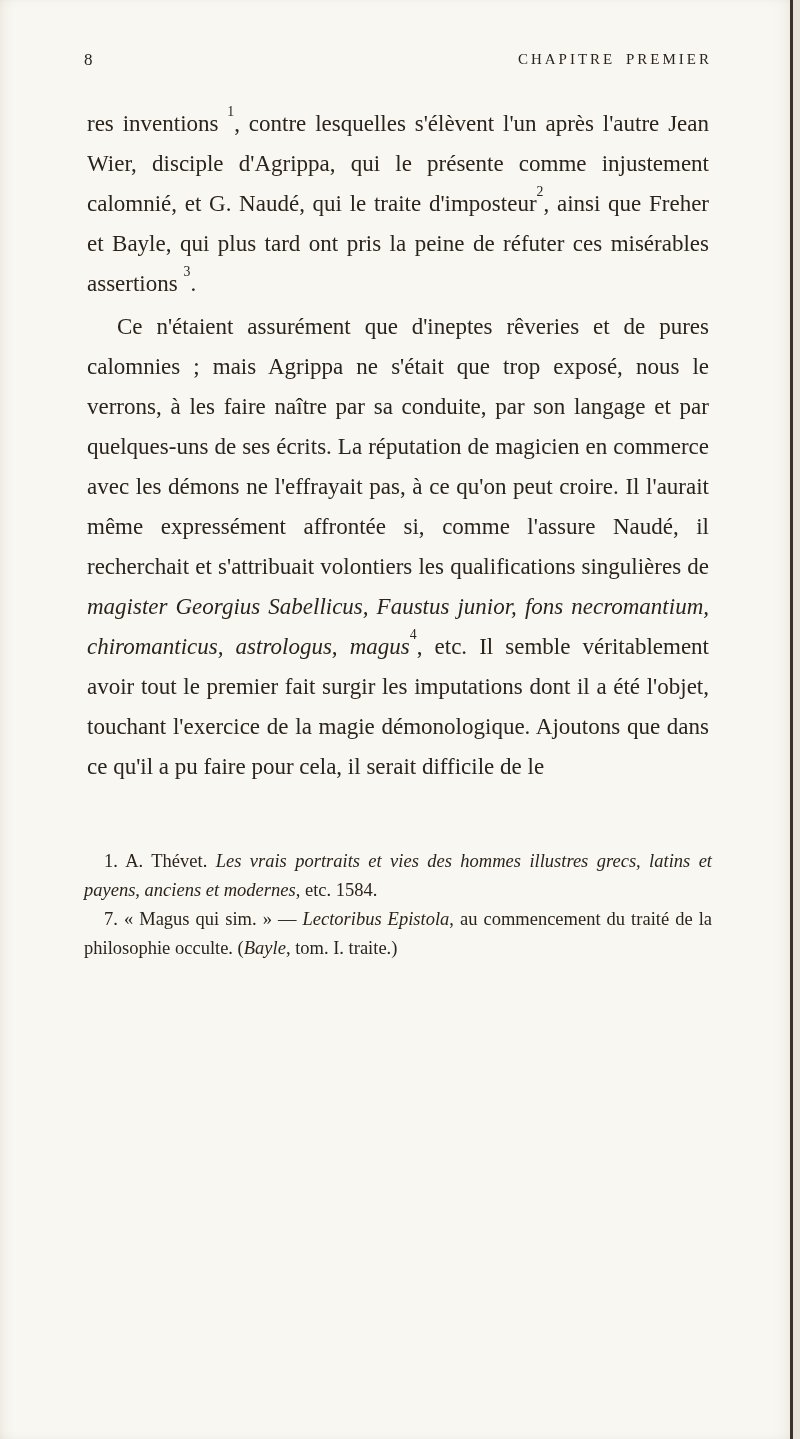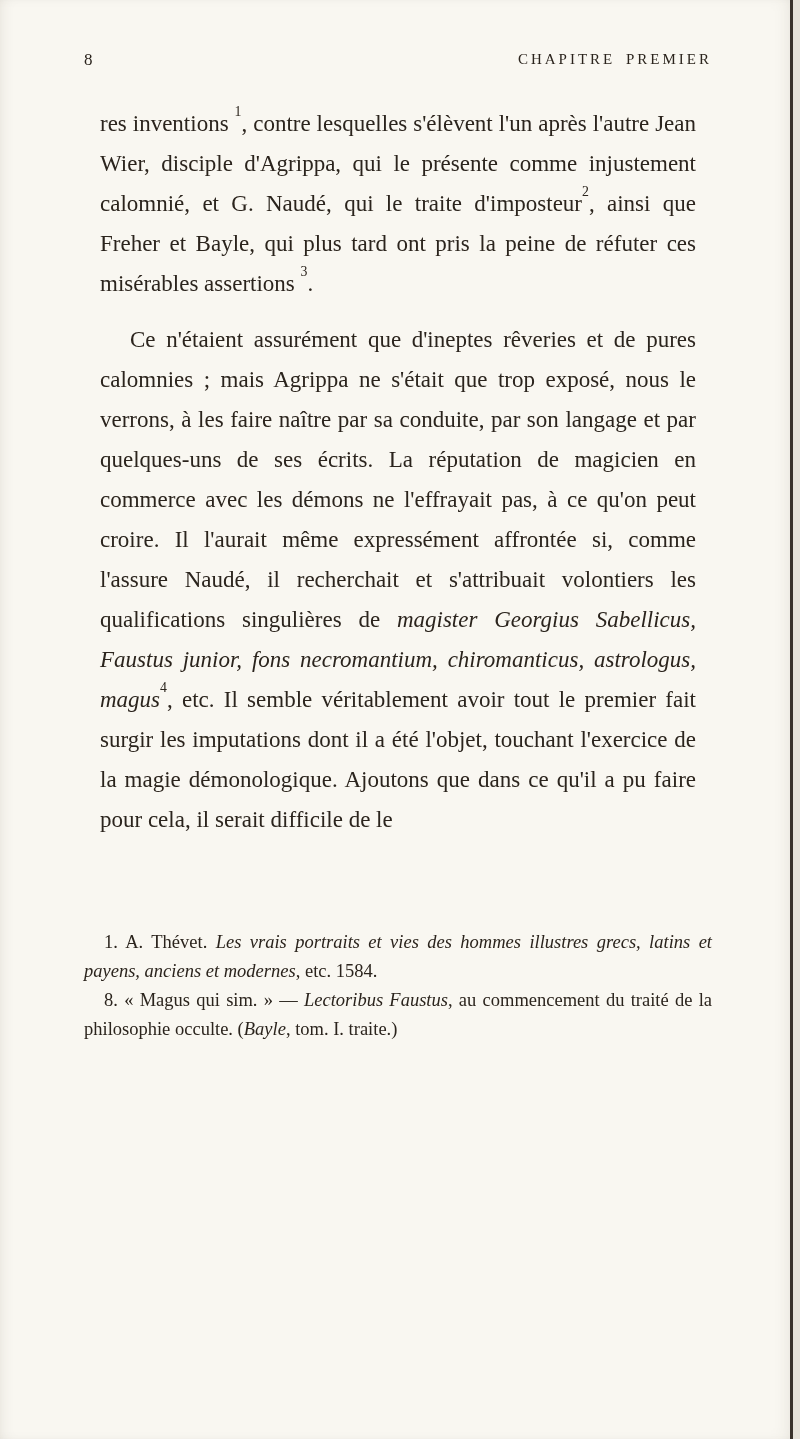--- a/index.html
+++ b/index.html
@@ -42,38 +42,38 @@
     position: absolute;
     left: 0;
     right: 0;
     top: 3px;
     text-align: right;
     font-size: 15px;
     letter-spacing: 3px;
     word-spacing: 4px;
   }
   .body-text p.para {
-    margin: 16px;
+    margin: 3px;
     font-size: 23px;
     line-height: 40px;
     text-align: justify;
     text-justify: inter-word;
   }
   .body-text p.para.indent {
     text-indent: 30px;
   }
   sup.fnref {
     font-size: 0.60em;
     line-height: 0;
     position: relative;
     top: -0.45em;
     letter-spacing: 0;
   }
   .footnotes {
-    margin-top: 88px;
+    margin-top: 60px;
   }
   .footnotes p.footnote {
     margin: 0;
     font-size: 18.5px;
     line-height: 29px;
     text-align: justify;
     text-indent: 20px;
   }
   i { }
   .scan-edge-line {
@@ -104,20 +104,20 @@
       <span class="running-title">CHAPITRE PREMIER</span>
     </div>
 
     <div class="body-text" id="body-container">
         <p class="para"><span>res inventions </span><sup class="fnref">1</sup><span>, contre lesquelles s'élèvent l'un après l'autre Jean Wier, disciple d'Agrippa, qui le présente comme injustement calomnié, et G. Naudé, qui le traite d'imposteur</span><sup class="fnref">2</sup><span>, ainsi que Freher et Bayle, qui plus tard ont pris la peine de réfuter ces misérables assertions </span><sup class="fnref">3</sup><span>.</span></p>
         <p class="para indent"><span>Ce n'étaient assurément que d'ineptes rêveries et de pures calomnies ; mais Agrippa ne s'était que trop exposé, nous le verrons, à les faire naître par sa conduite, par son langage et par quelques-uns de ses écrits. La réputation de magicien en commerce avec les démons ne l'effrayait pas, à ce qu'on peut croire. Il l'aurait même expressément affrontée si, comme l'assure Naudé, il recherchait et s'attribuait volontiers les qualifications singulières de </span><i>magister Georgius Sabellicus, Faustus junior, fons necromantium, chiromanticus, astrologus, magus</i><sup class="fnref">4</sup><span>, etc. Il semble véritablement avoir tout le premier fait surgir les imputations dont il a été l'objet, touchant l'exercice de la magie démonologique. Ajoutons que dans ce qu'il a pu faire pour cela, il serait difficile de le</span></p>
       </div>
 
     <div class="footnotes" id="footnotes-container">
         <p class="footnote"><span>1. A. Thévet. </span><i>Les vrais portraits et vies des hommes illustres grecs, latins et payens, anciens et modernes</i><span>, etc. 1584.</span></p>
-        <p class="footnote"><span>8. « Magus qui sim. » — </span><i>Lectoribus Faustus</i><span>, au commencement du traité de la philosophie occulte. (</span><i>Bayle</i><span>, tom. I. traite.)</span></p>
+        <p class="footnote"><span>7. « Magus qui sim. » — </span><i>Lectoribus Epistola</i><span>, au commencement du traité de la philosophie occulte. (</span><i>Bayle</i><span>, tom. I. traite.)</span></p>
       </div>
 
   </div>
 
   <div class="scan-edge-margin"></div>
   <div class="scan-edge-line"></div>
 </div>
 
 </body></html>

